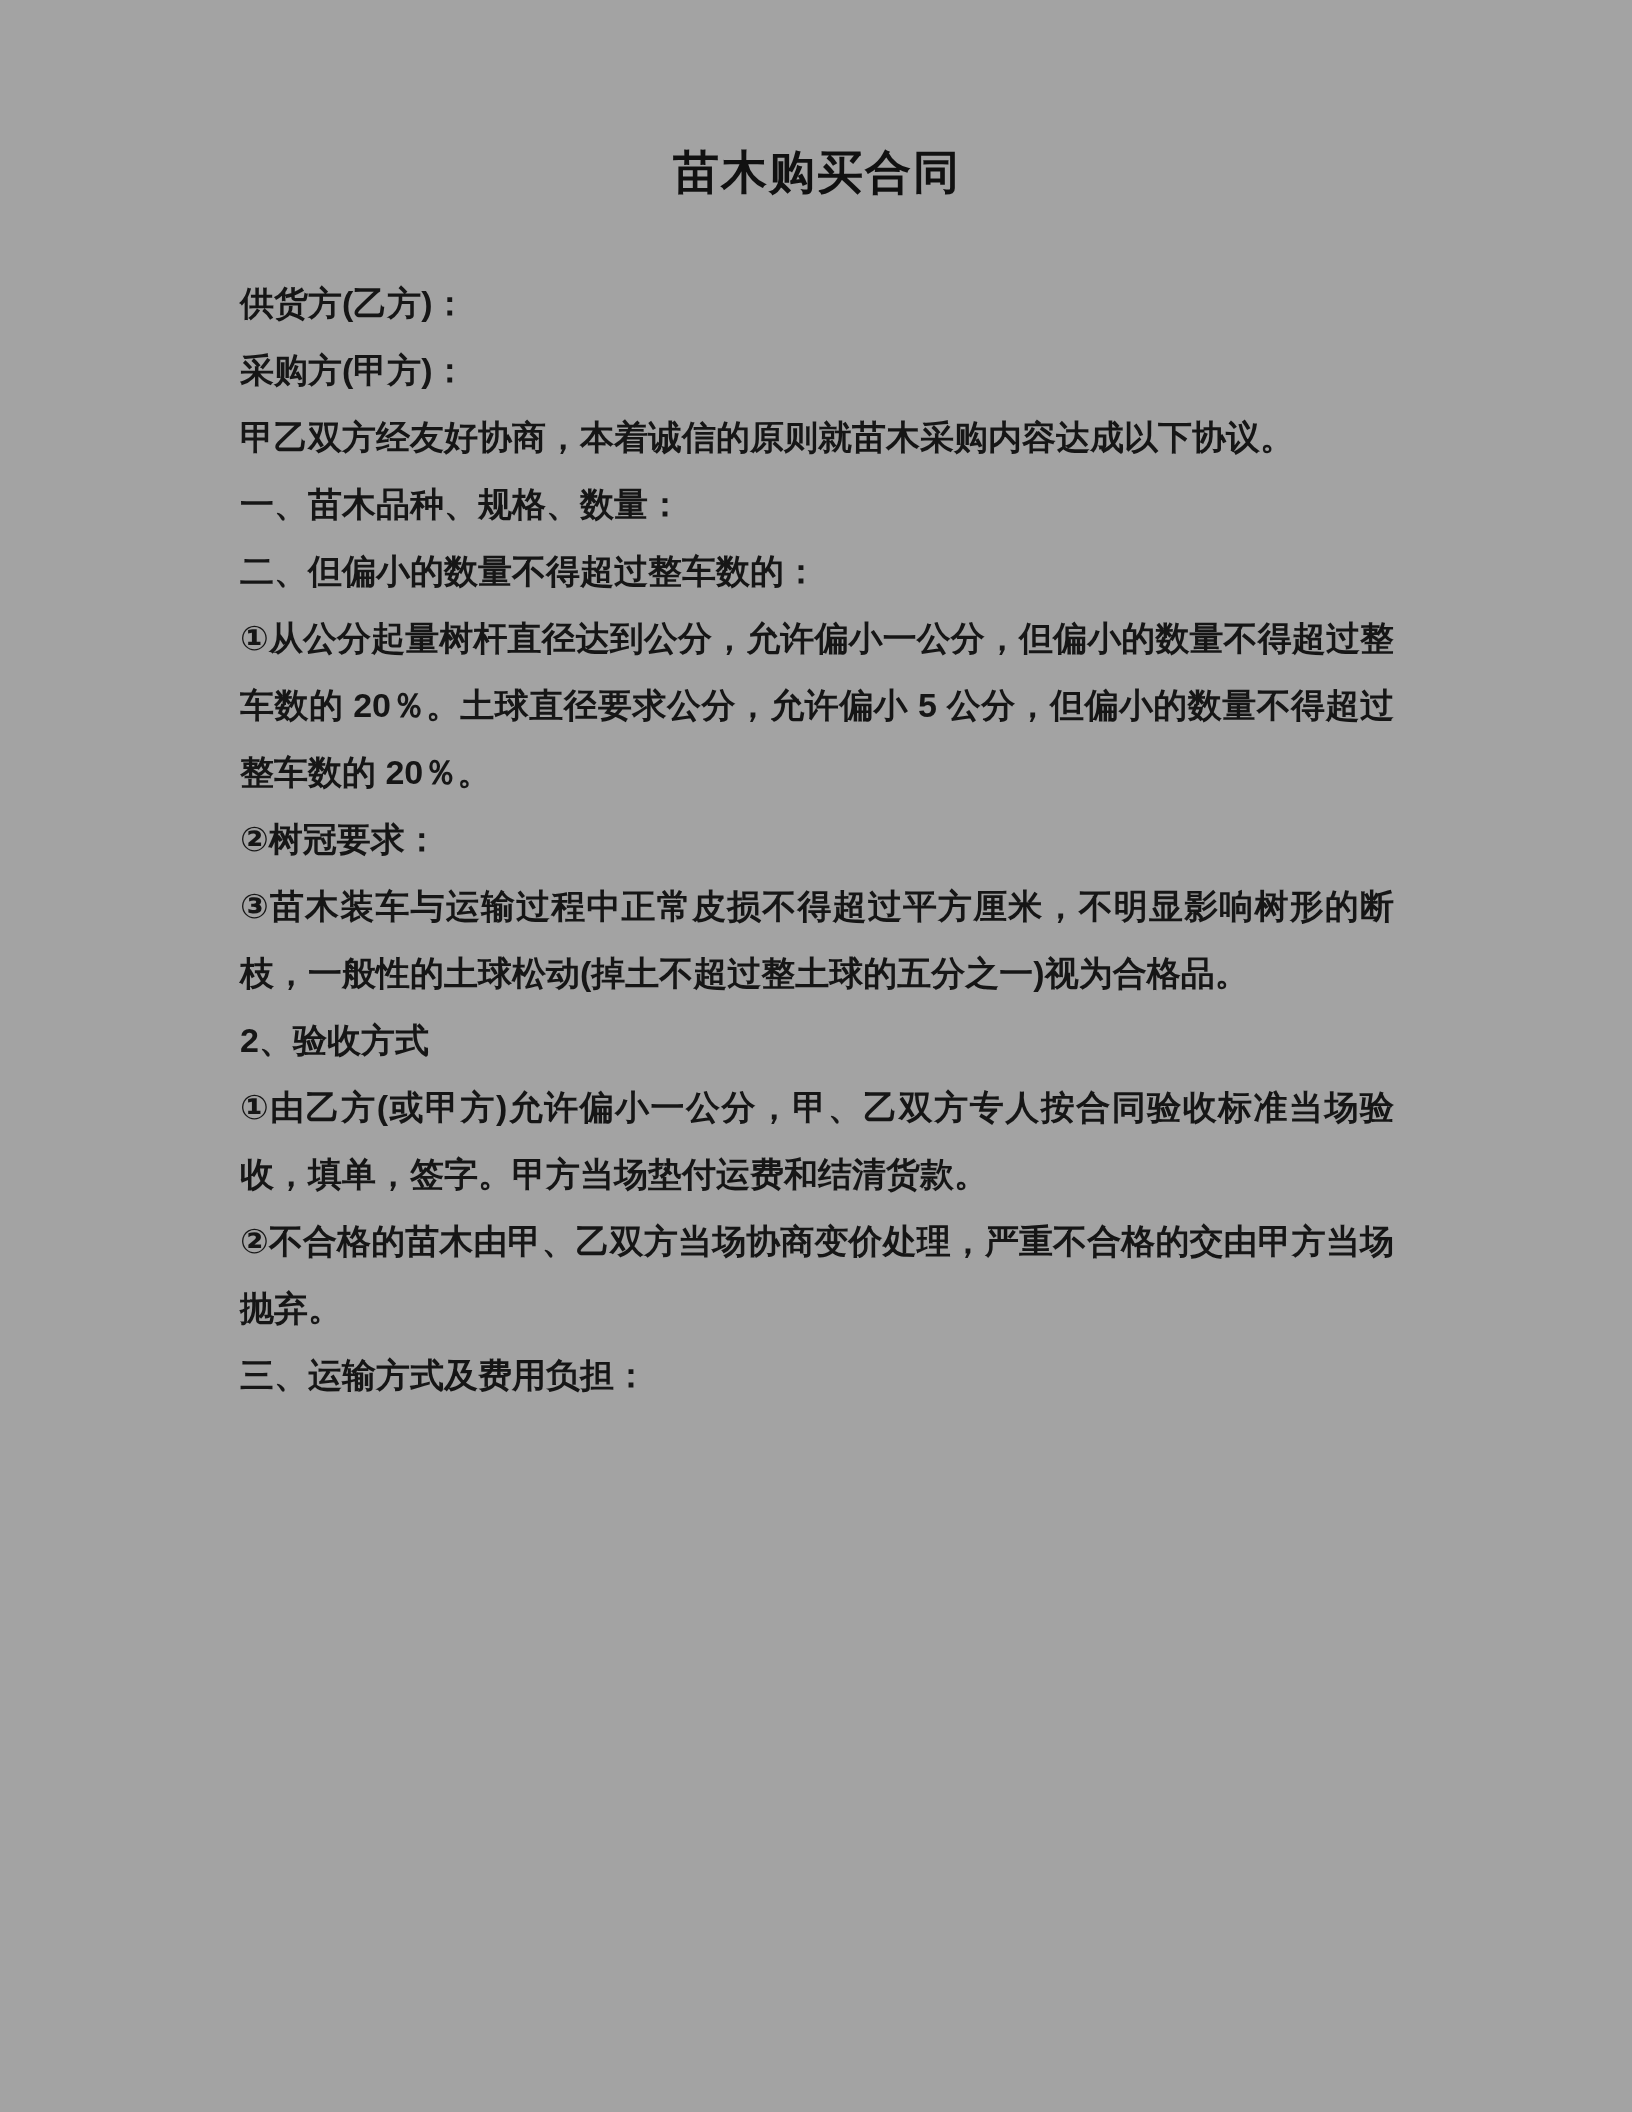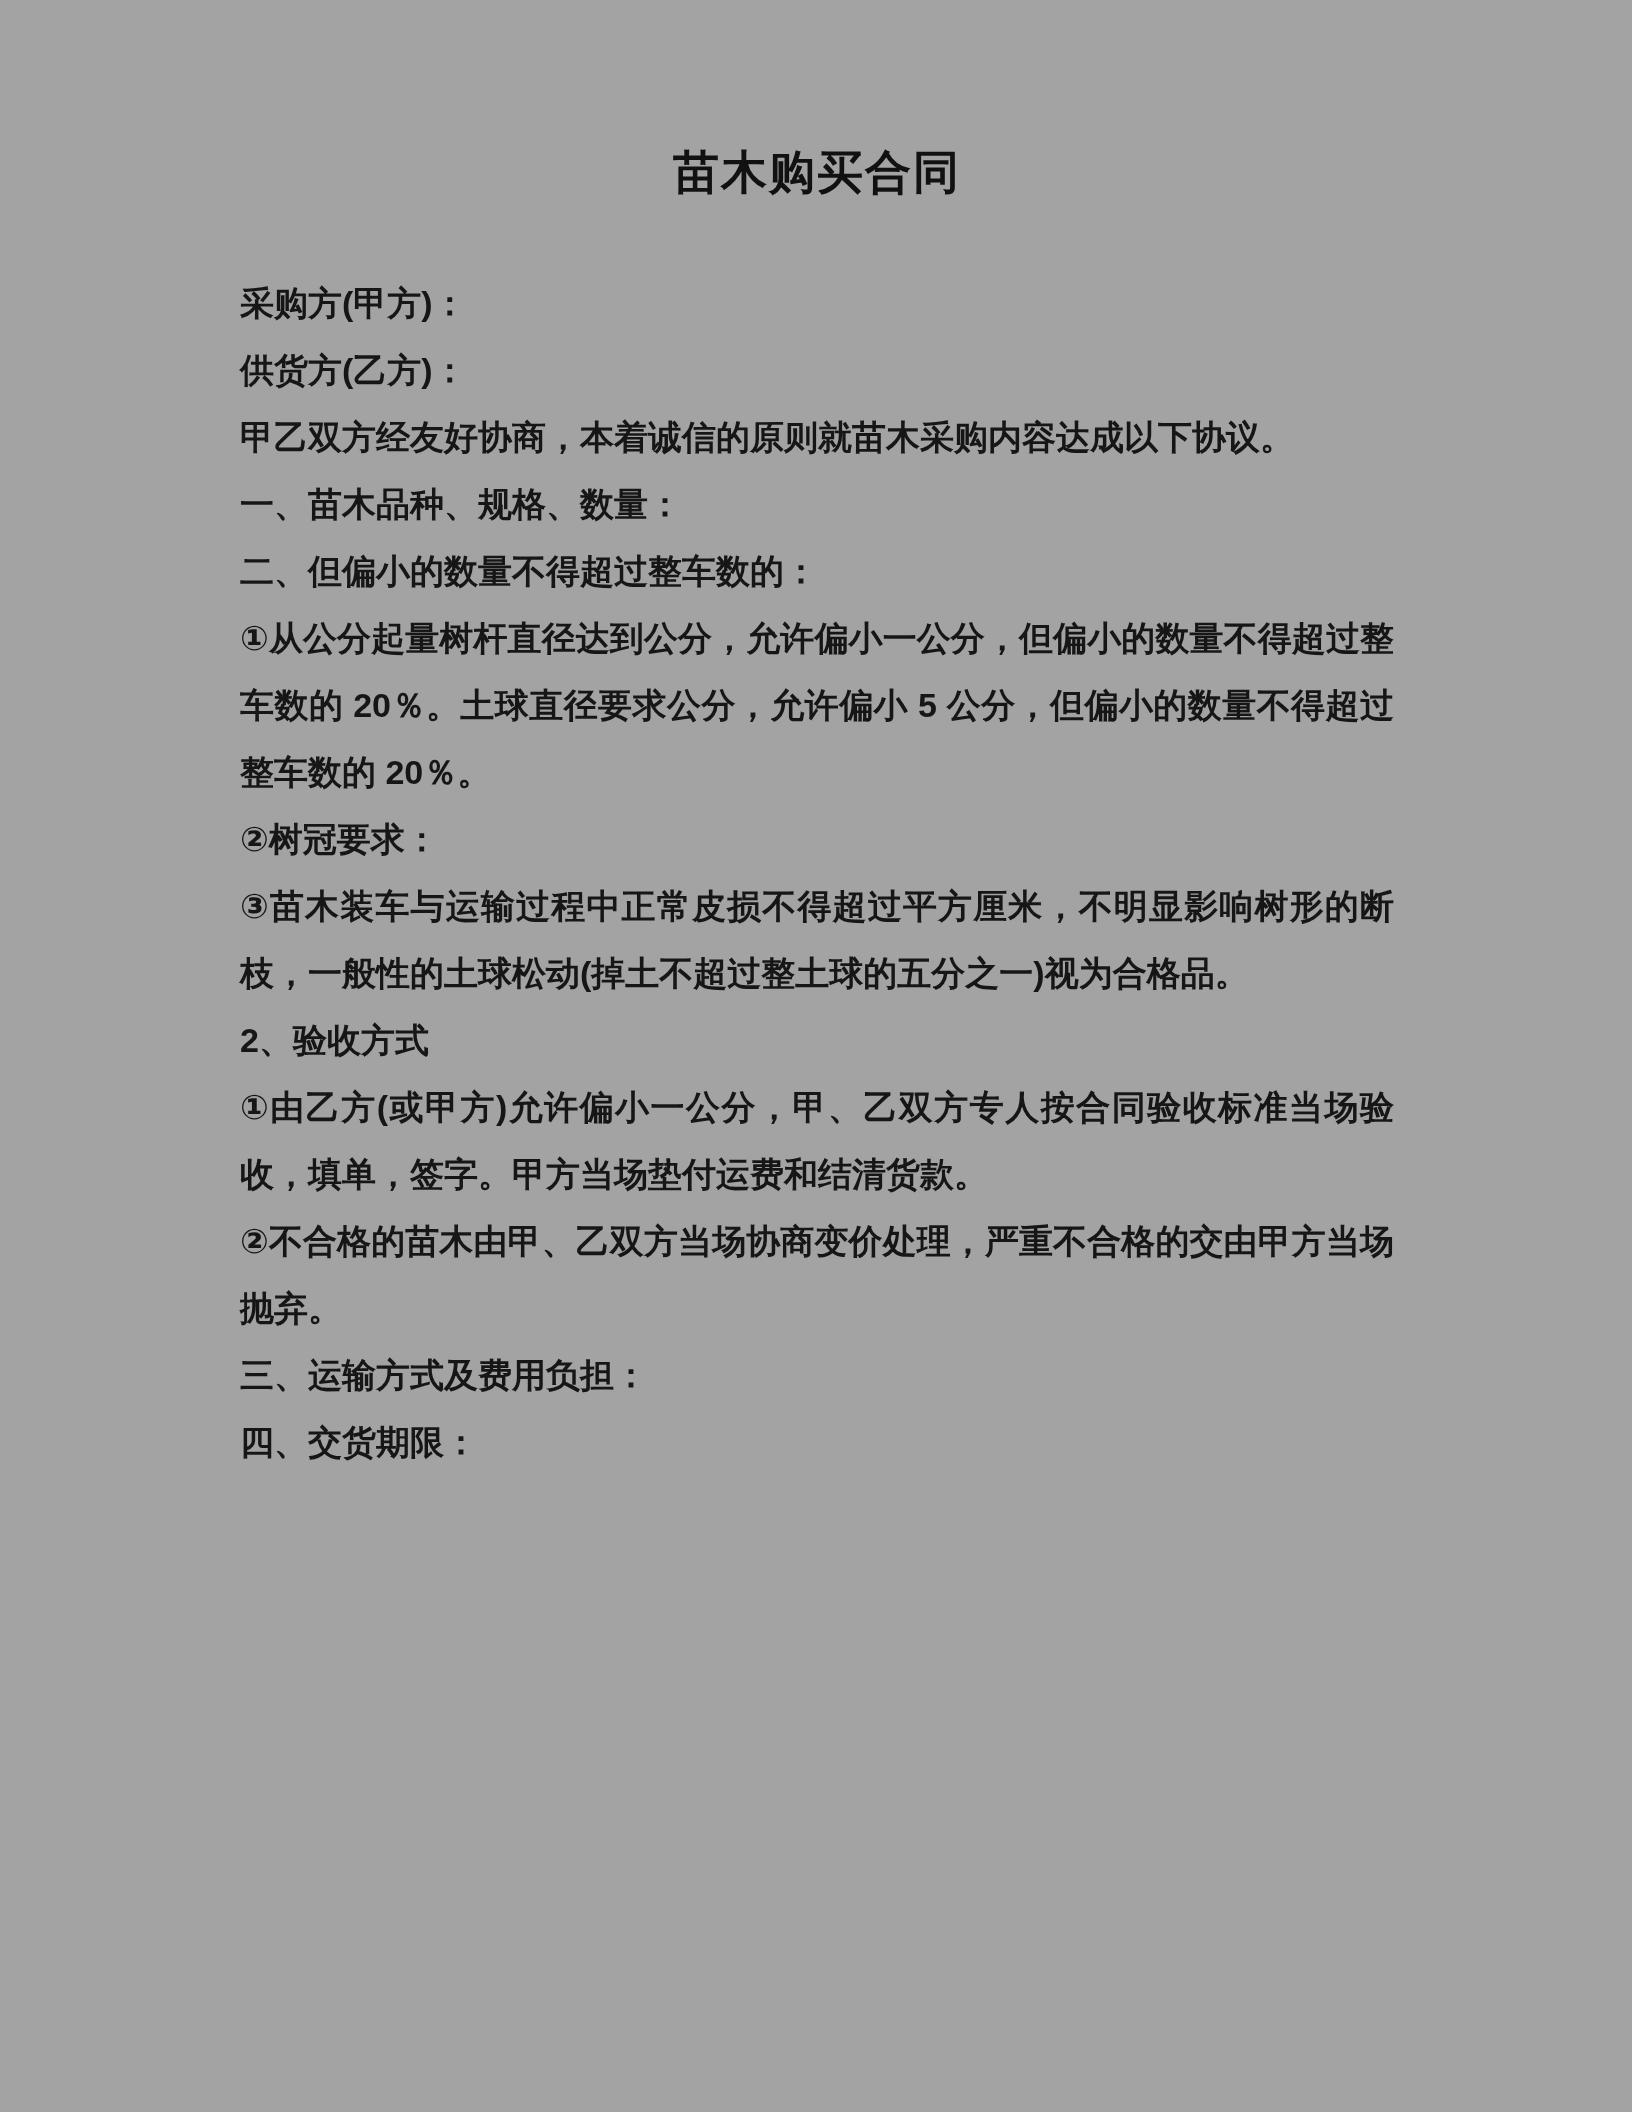--- a/index.html
+++ b/index.html
@@ -37,27 +37,26 @@
     color: #161616;
   }
 </style>
 </head>
 <body>
 
 <div class="page">
   <h1 class="doc-title">苗木购买合同</h1>
 
   <div class="doc-body">
+    <p>供货方(乙方)：</p>
     <p>采购方(甲方)：</p>
-    <p>供货方(乙方)：</p>
     <p>甲乙双方经友好协商，本着诚信的原则就苗木采购内容达成以下协议。</p>
     <p>一、苗木品种、规格、数量：</p>
     <p>二、但偏小的数量不得超过整车数的：</p>
     <p>①从公分起量树杆直径达到公分，允许偏小一公分，但偏小的数量不得超过整车数的 20％。土球直径要求公分，允许偏小 5 公分，但偏小的数量不得超过整车数的 20％。</p>
     <p>②树冠要求：</p>
     <p>③苗木装车与运输过程中正常皮损不得超过平方厘米，不明显影响树形的断枝，一般性的土球松动(掉土不超过整土球的五分之一)视为合格品。</p>
     <p>2、验收方式</p>
     <p>①由乙方(或甲方)允许偏小一公分，甲、乙双方专人按合同验收标准当场验收，填单，签字。甲方当场垫付运费和结清货款。</p>
     <p>②不合格的苗木由甲、乙双方当场协商变价处理，严重不合格的交由甲方当场抛弃。</p>
     <p>三、运输方式及费用负担：</p>
-    <p>四、交货期限：</p>
   </div>
 </div>
 
 </body></html>

